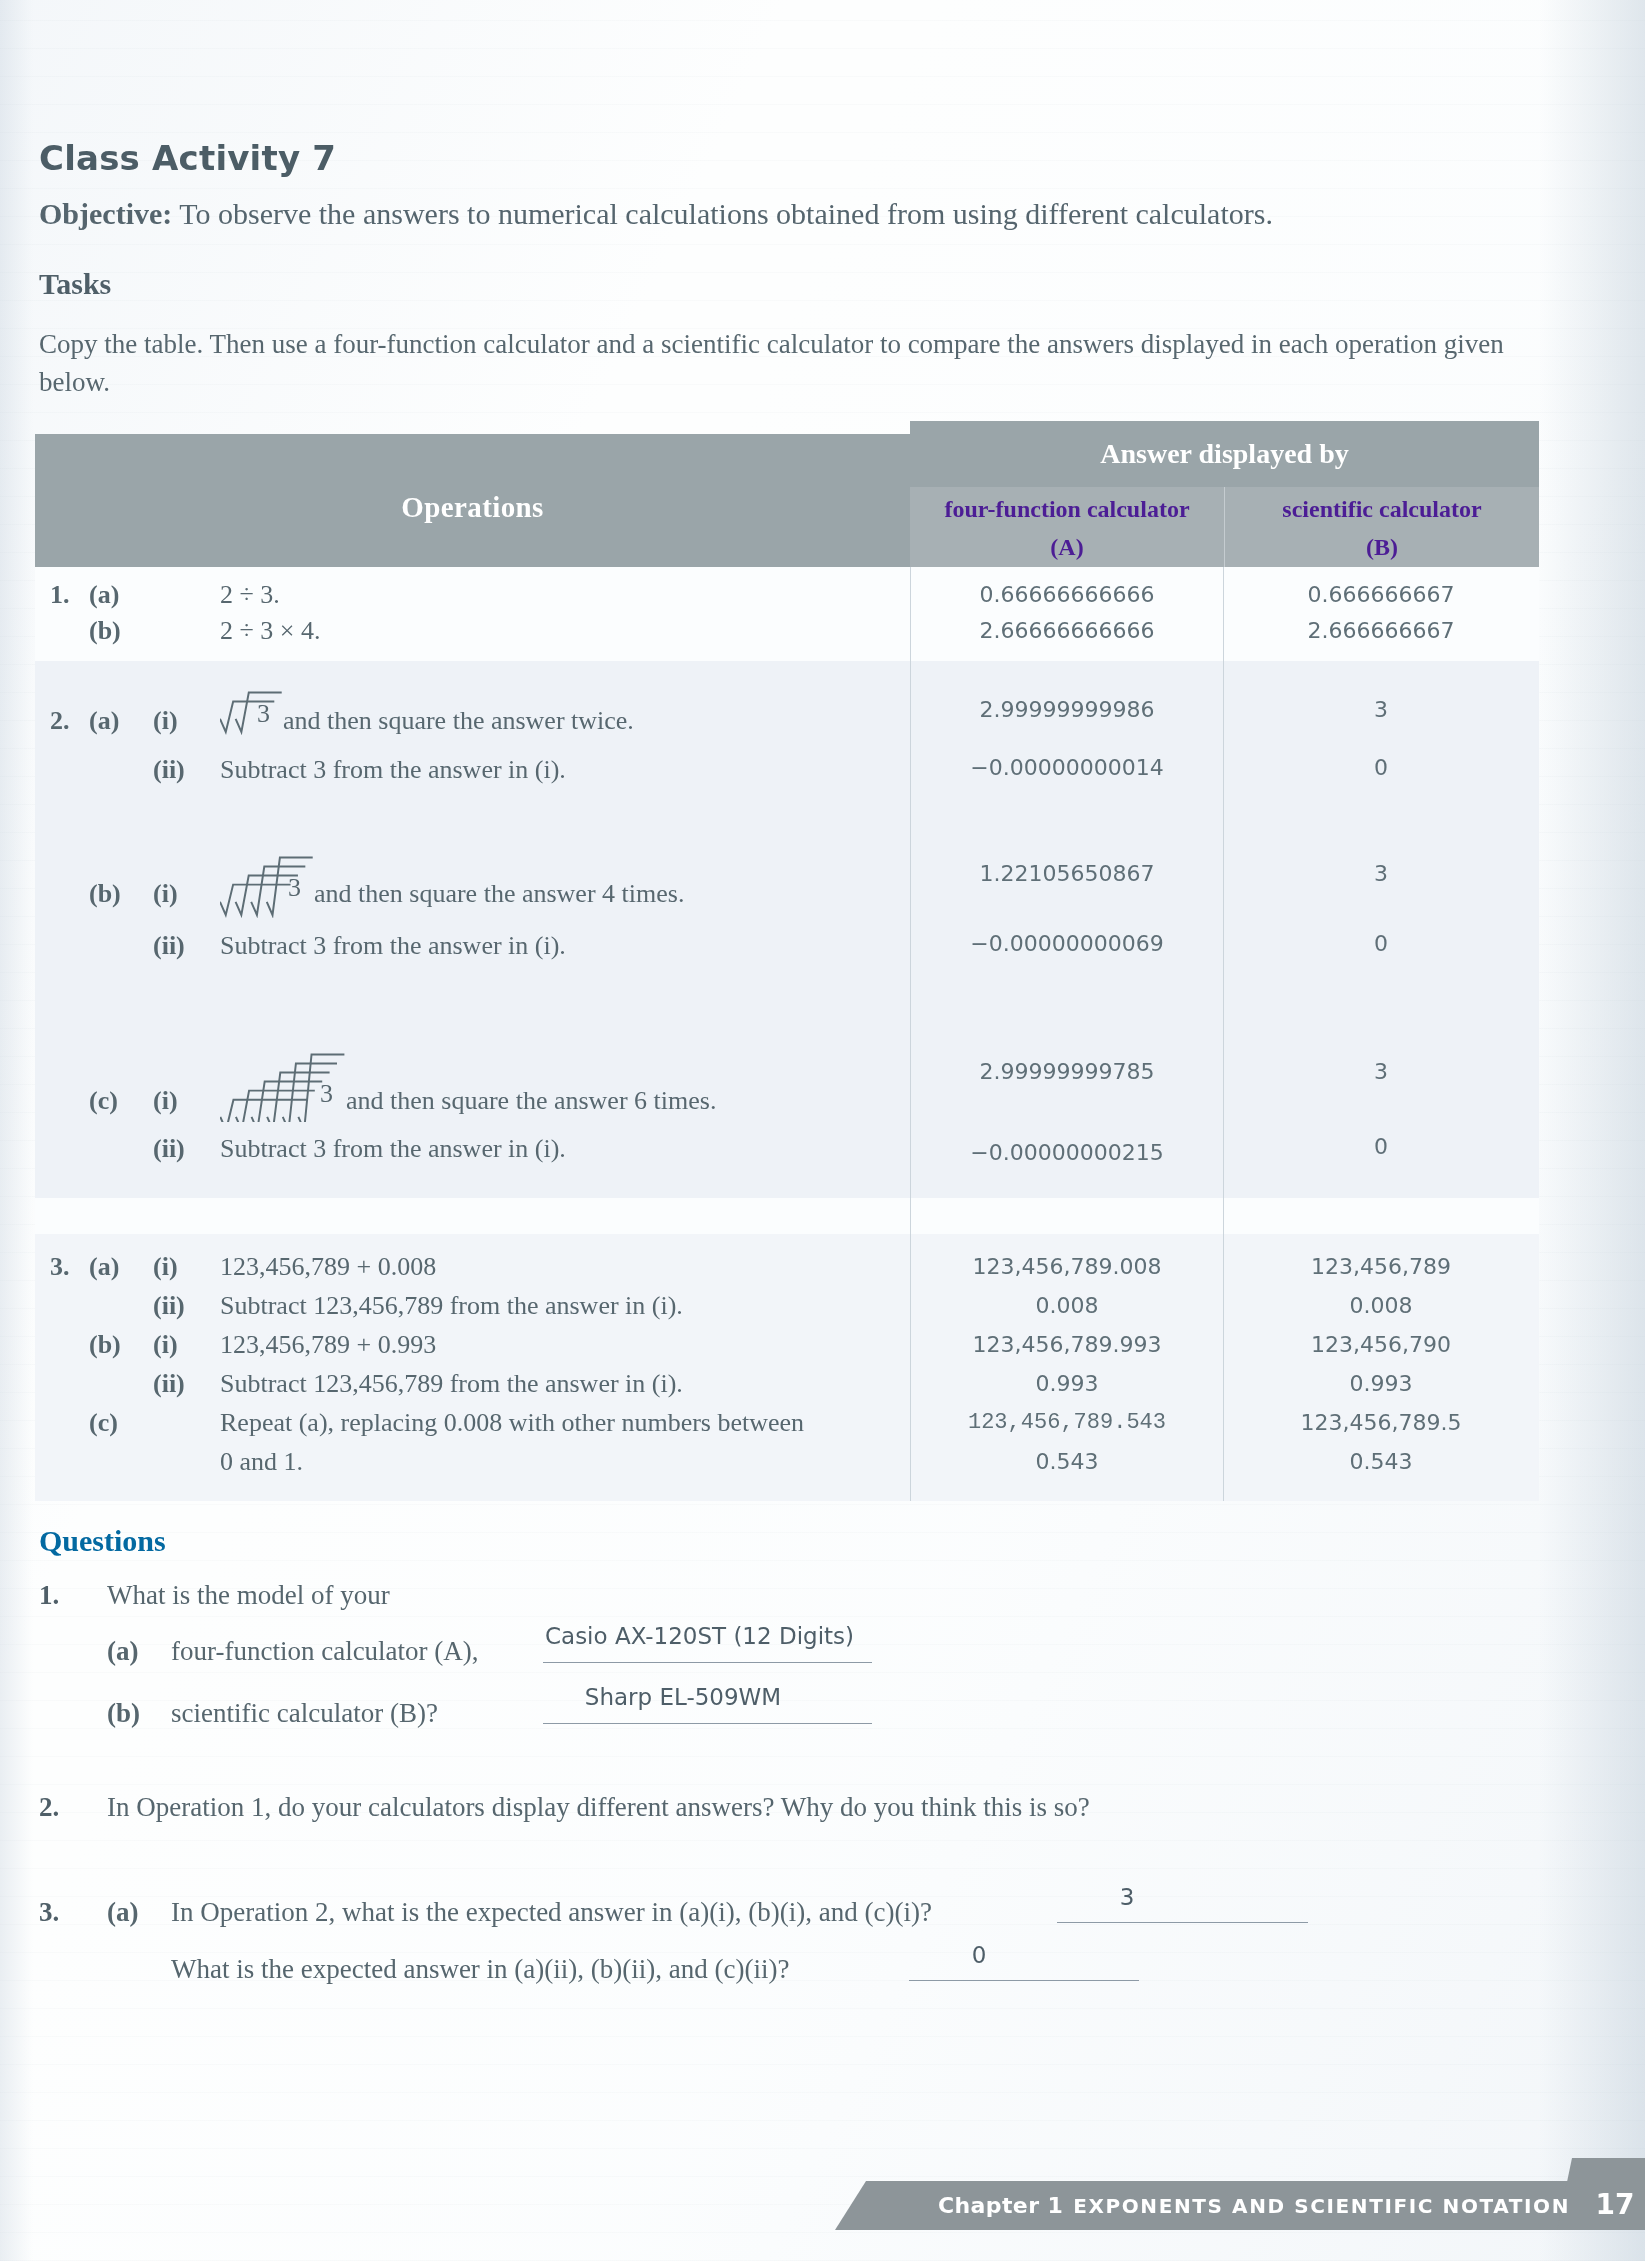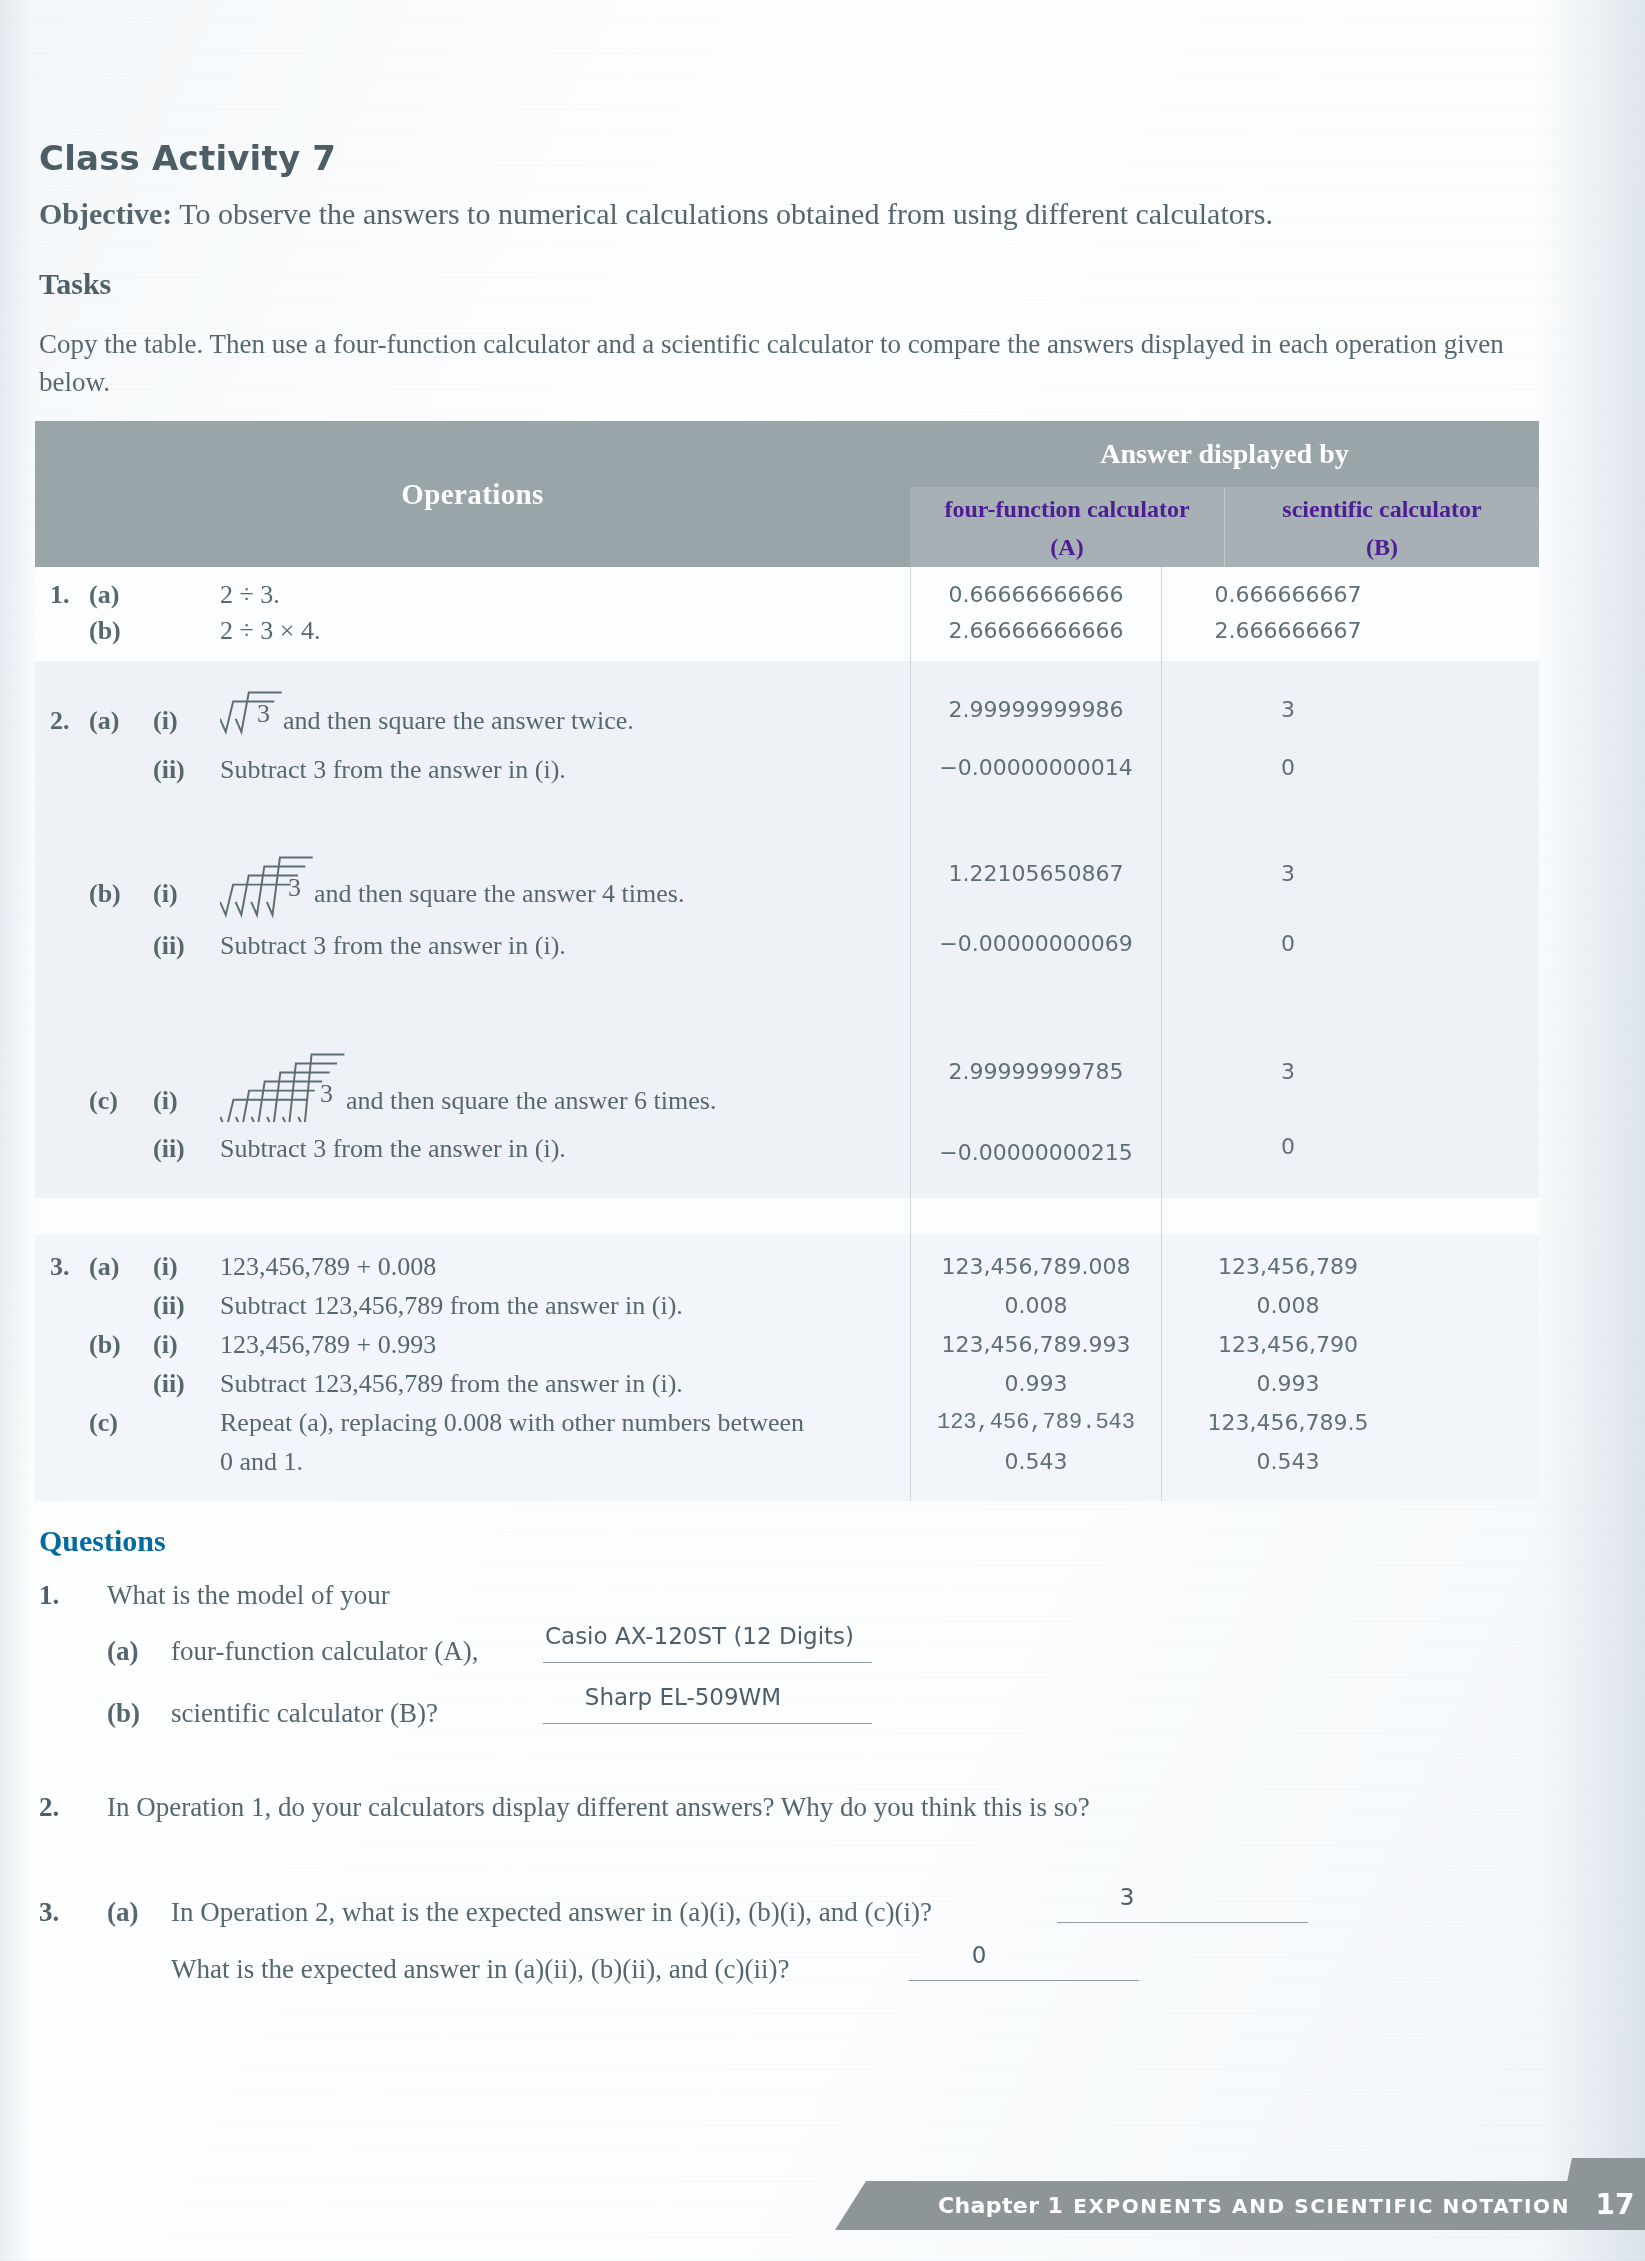--- a/index.html
+++ b/index.html
@@ -97,21 +97,21 @@
     left: 35px;
     top: 421px;
     width: 1504px;
   }
   .tbl-head {
     position: relative;
     height: 146px;
   }
   .head-ops {
     position: absolute;
-    left: 0; top: 0;
+    left: 0; top: 13px;
     width: 875px; height: 146px;
     background: #9aa5a9;
     display: flex;
     align-items: center;
     justify-content: center;
   }
   .head-ops span {
     color: #ffffff;
     font-size: 29px;
     font-weight: bold;
@@ -165,21 +165,21 @@
   .band.tint { background: #eef2f7; }
   .band.plain { background: #fbfdfe; }
   .band.tint2 { background: #f2f5f9; }
 
   .col-ops {
     width: 875px;
     position: relative;
     box-sizing: border-box;
   }
   .col-a, .col-b {
-    width: 252px;
+    width: 314px;
     position: relative;
     box-sizing: border-box;
     text-align: center;
     font-family: "DejaVu Sans", sans-serif;
     color: #5e6e76;
   }
   .col-a { border-left: 1.6px solid #ccd5dc; border-right: 1.6px solid #ccd5dc; }
 
   
   .op {

